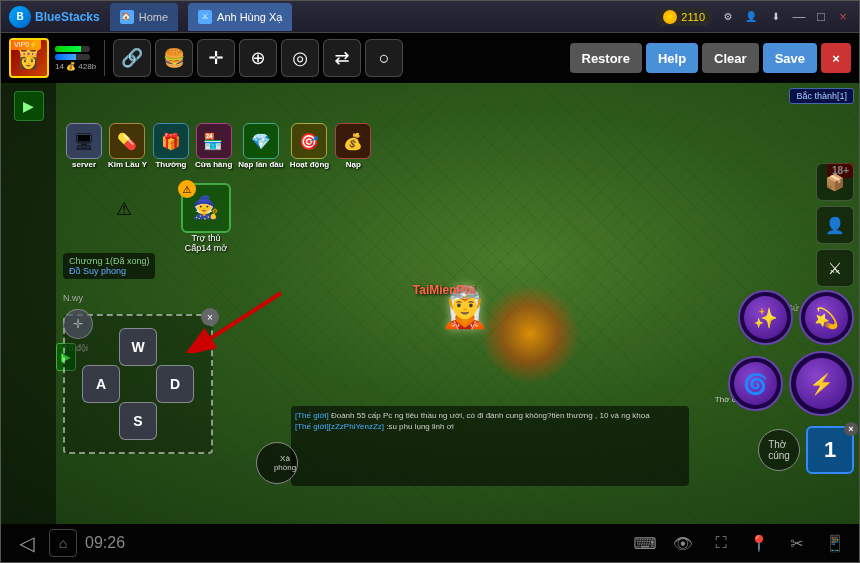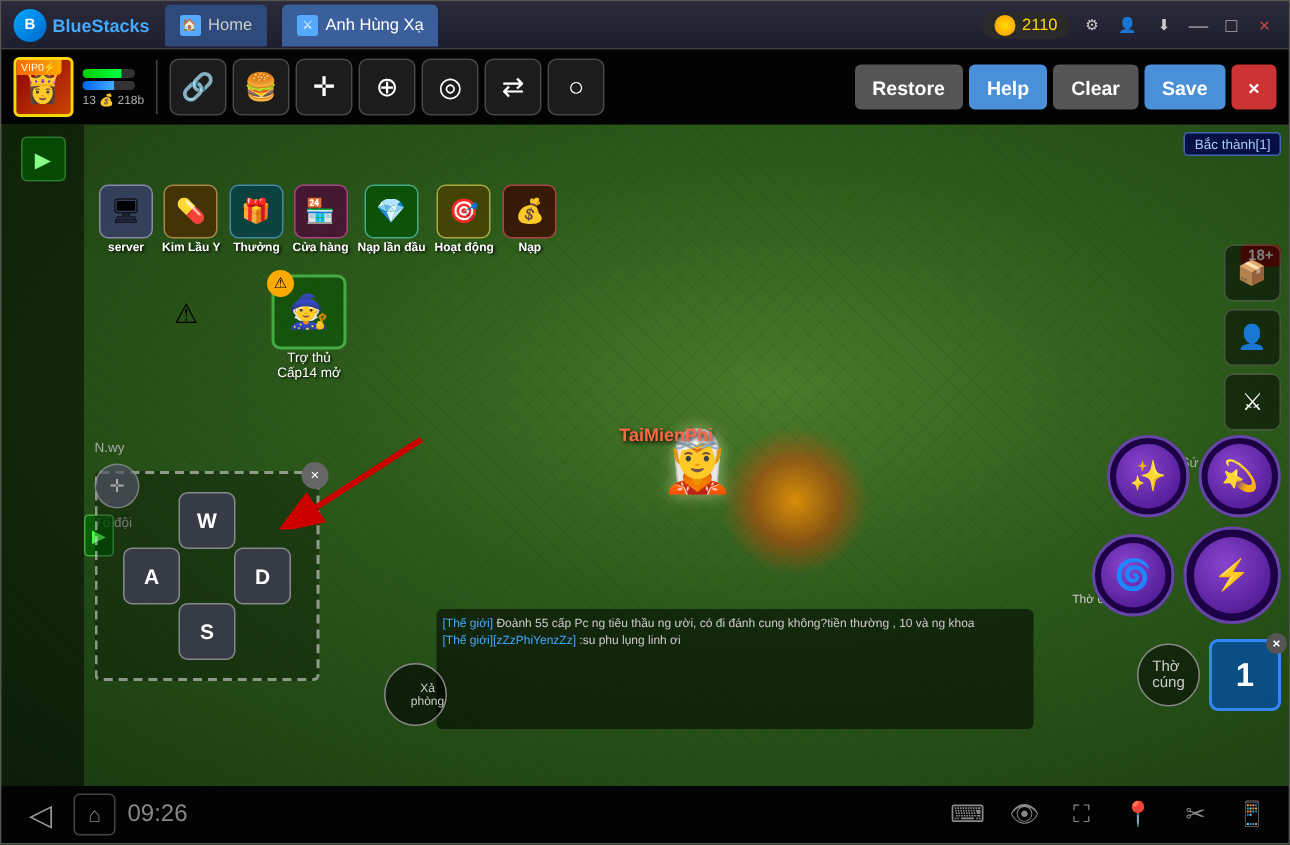--- a/index.html
+++ b/index.html
@@ -906,21 +906,21 @@
       <div class="char-avatar-inner">👸</div>
     </div>
 
     <div class="hp-bar-container">
       <div class="hp-bar">
           <div class="hp-fill"></div>
         </div>
       <div class="hp-bar">
           <div class="mp-fill"></div>
         </div>
-      <span class="exp-text">13  💰 218b</span>
+      <span class="exp-text">14  💰 428b</span>
     </div>
 
     <div class="toolbar-divider"></div>
 
     <div class="toolbar-icon-btn">🔗</div>
     <div class="toolbar-icon-btn">🍔</div>
     <div class="toolbar-icon-btn">✛</div>
     <div class="toolbar-icon-btn">⊕</div>
     <div class="toolbar-icon-btn">◎</div>
     <div class="toolbar-icon-btn">⇄</div>
@@ -981,20 +981,24 @@
     </div>
 
     <div class="n-wy-label">N.wy</div>
 
     <div class="to-doi-label">Tổ đội</div>
 
     <div class="green-arrow-btn">▶</div>
 
     <div class="warning-icon">⚠</div>
 
+    <div class="chuong-text">
+      <div class="chuong-line">Chương 1(Đã xong)</div>
+      <div class="chuong-name">Đồ Suy phong</div>
+    </div>
 
     <div class="tro-thu-area">
       <div class="tro-thu-icon">
         <div class="alert-badge">⚠</div>
         🧙
       </div>
       <span class="tro-thu-label">Trợ thủ</span>
       <span class="tro-thu-label">Cấp14 mở</span>
     </div>
 

